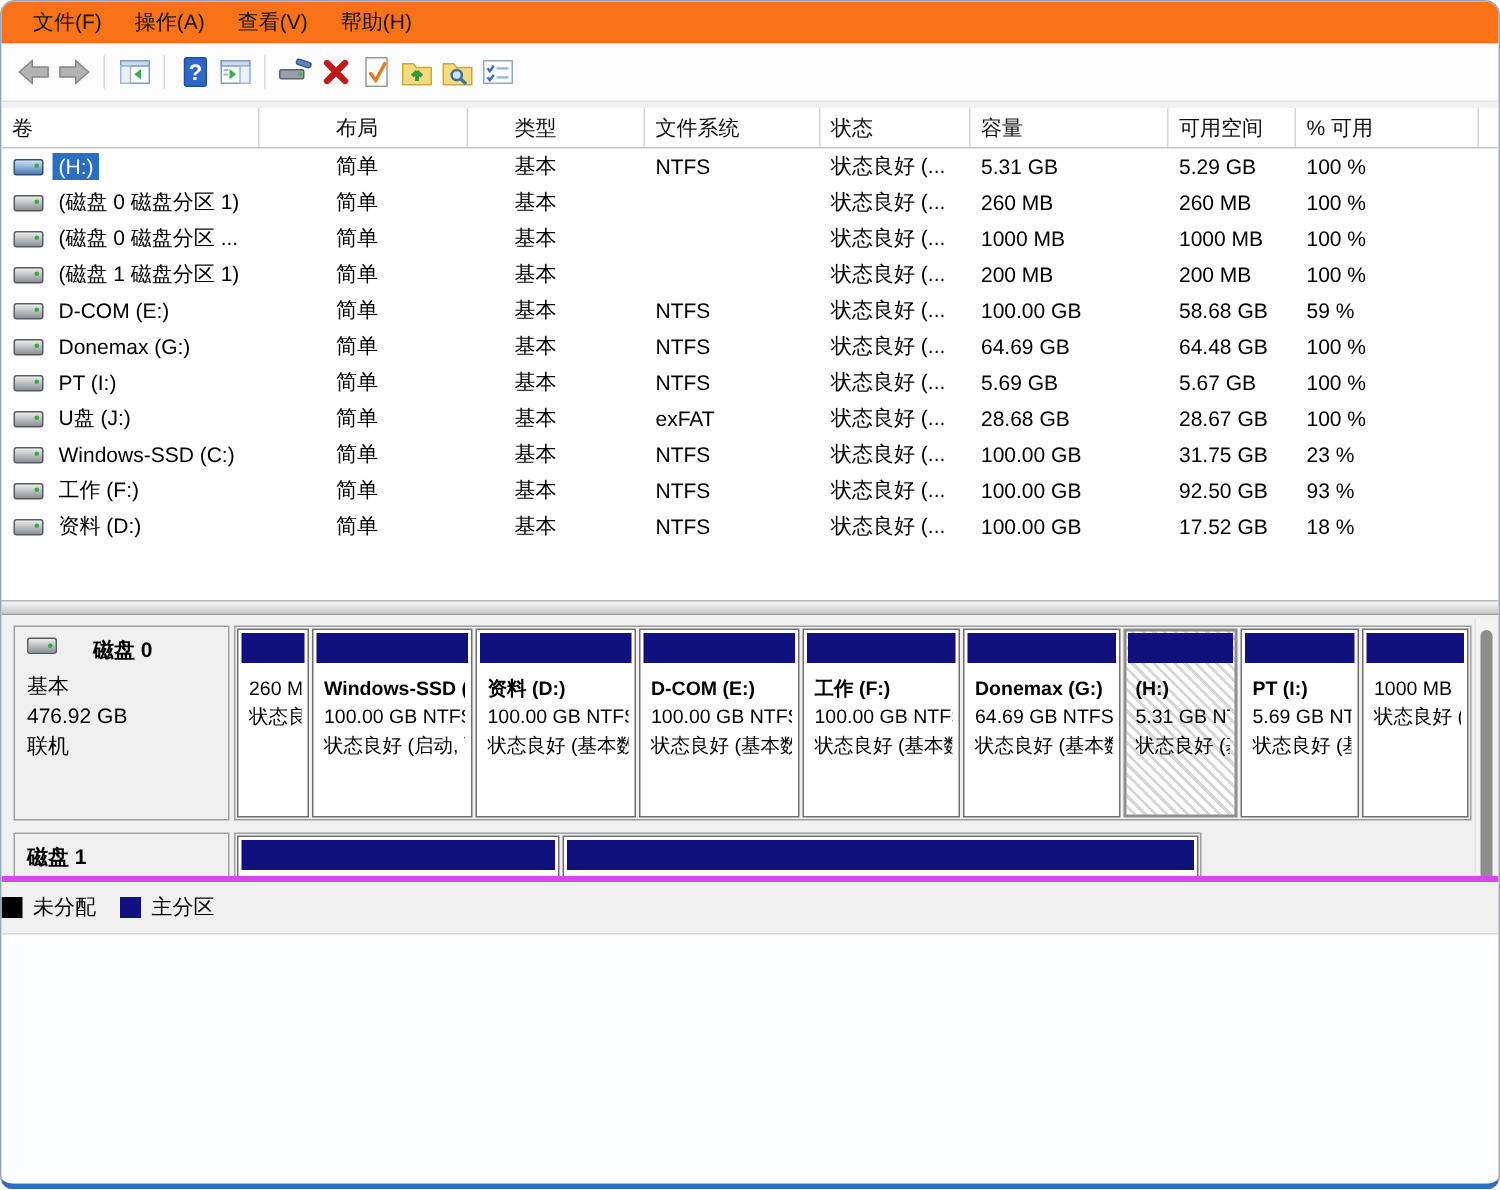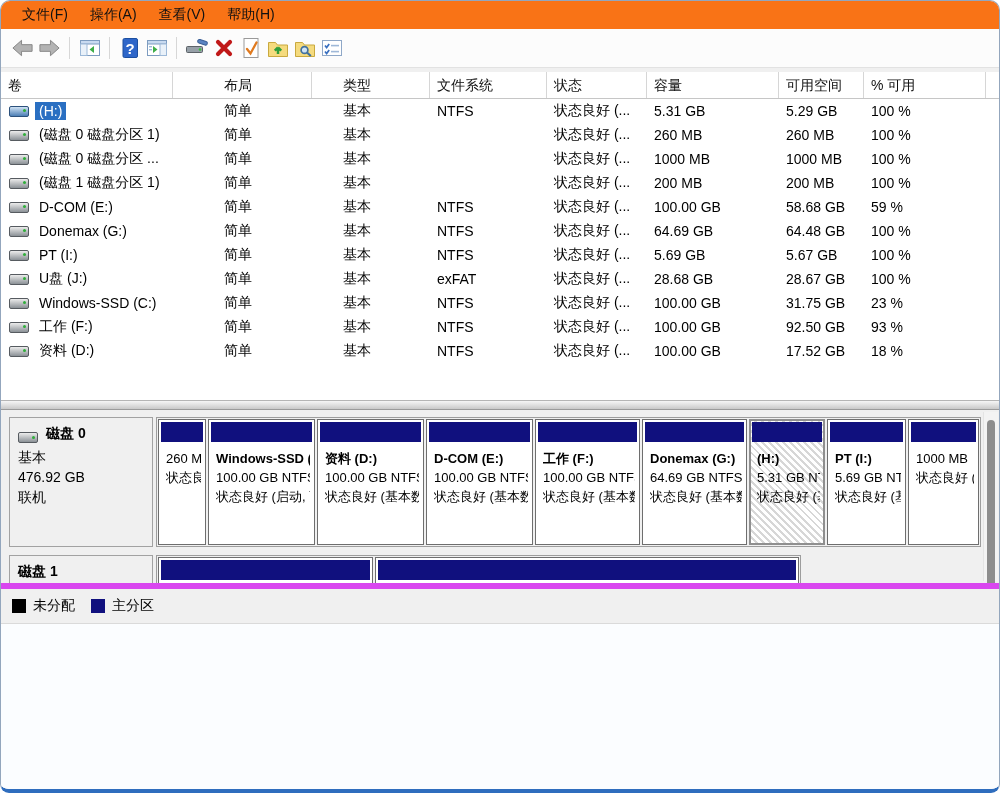--- a/index.html
+++ b/index.html
@@ -41,38 +41,38 @@
   .vlabel{padding:1px 4px;}
   .vrow.sel .vlabel{background:#2a6fc2;color:#ffffff;}
 
   
   .splitter{height:8px;background:linear-gradient(#f6f6f6,#c9c9c9);border-top:1px solid #b5b5b5;border-bottom:1px solid #9b9b9b;flex:none;}
 
   
   .graphpane{flex:1;position:relative;background:#f0f0f0;padding-top:7px;overflow:hidden;}
   .diskrow{display:flex;margin:0 0 8px 8px;height:130px;}
   .diskinfo{width:144px;box-sizing:border-box;border:1px solid #a2a2a2;background:#f0f0f0;padding:7px 8px 0 8px;font-size:14px;color:#000;flex:none;}
-  .dname{font-weight:bold;display:flex;align-items:flex-end;gap:8px;margin-bottom:4px;}
+  .dname{font-weight:bold;display:flex;align-items:flex-start;gap:24px;margin-bottom:4px;}
   .dname .drive-ico{margin-right:0;}
   .dline{line-height:20px;}
   .strip{box-sizing:border-box;border:1px solid #9d9d9d;margin-left:3px;padding:1px;display:flex;gap:2px;background:#f0f0f0;flex:none;height:130px;}
   .part{box-sizing:border-box;border:1px solid #6e6e6e;background:#ffffff;padding:2px;flex:none;overflow:hidden;}
   .part.psel{border:2px solid #8f8f8f;padding:1px;
     background:repeating-linear-gradient(45deg,#ffffff 0 3px,#d7d7d7 3px 5px);}
   .pbar{height:20px;background:#10107e;}
   .pbody{padding:7px 2px 0 5px;font-size:13px;line-height:19px;color:#000;}
   .pbody div{white-space:nowrap;overflow:hidden;}
   .pl1{font-weight:bold;}
 
   
   .vscroll{position:absolute;top:2px;right:1px;bottom:2px;width:14px;background:#f3f3f3;border-left:1px solid #e4e4e4;}
   .vthumb{position:absolute;top:8px;left:3px;width:8px;height:172px;background:#8d8d8d;border-radius:4px;}
 
   
-  .legendbar{height:34px;border-top:6px solid #d946ef;background:#f0f0f0;display:flex;align-items:center;padding-left:11px;gap:16px;font-size:14px;flex:none;}
+  .legendbar{height:34px;border-top:4px solid #d946ef;background:#f0f0f0;display:flex;align-items:center;gap:16px;font-size:14px;flex:none;}
   .legend-item{display:flex;align-items:center;gap:7px;}
   .swatch{width:14px;height:14px;flex:none;}
   .statusbar{flex:1;background:#fbfdff;border-top:1px solid #dadada;}
 </style>
 </head>
 <body>
 
 <div class="window">
 
 

